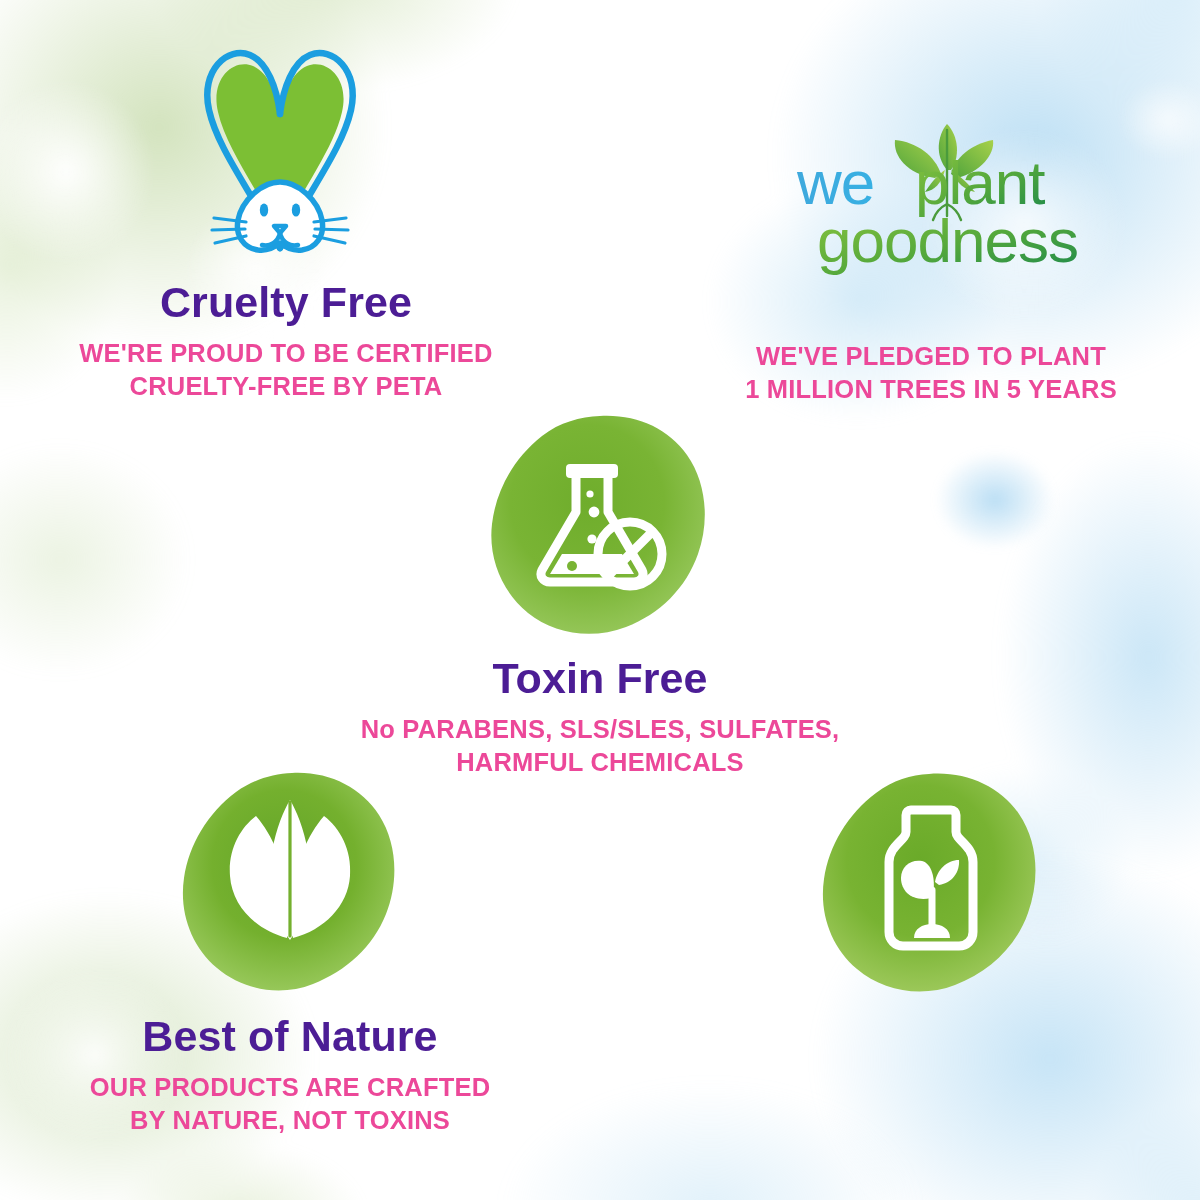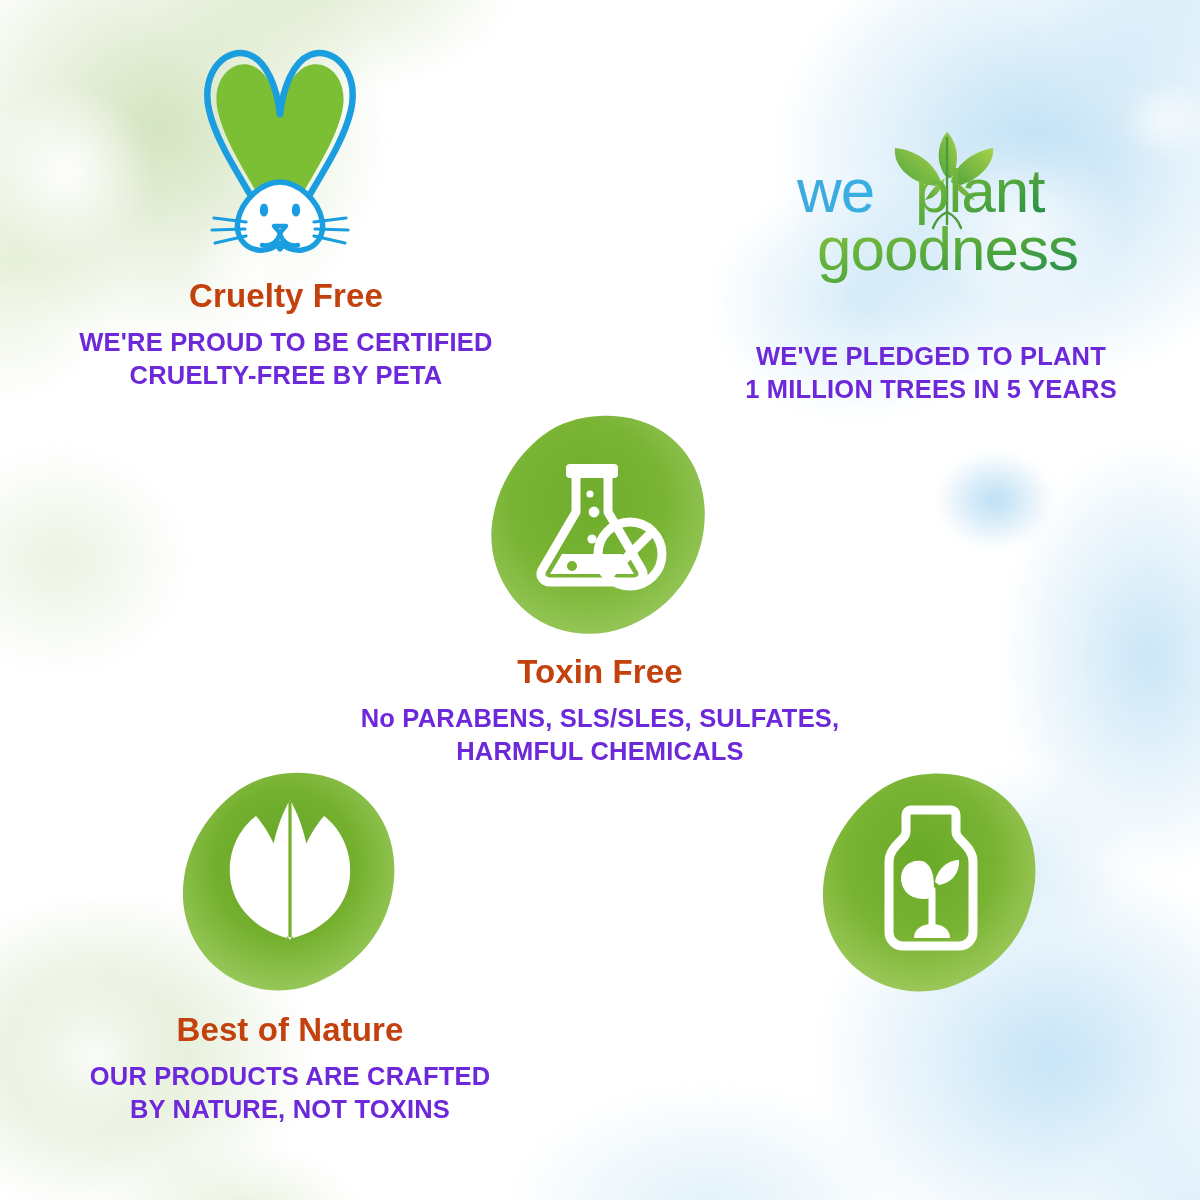--- a/index.html
+++ b/index.html
@@ -86,52 +86,52 @@
   }
   .wash-blue-speck {
     right: 120px; top: 430px; width: 170px; height: 140px;
     background: radial-gradient(closest-side at 50% 50%, rgba(130,195,235,0.55), rgba(130,195,235,0) 70%);
     filter: blur(5px);
   }
 
   
   .badge { position: absolute; text-align: center; }
   .badge-title {
-    font-size: 33px;
+    font-size: 43px;
     font-weight: bold;
-    color: #c2410c;
+    color: #4c1d95;
     letter-spacing: 0.1px;
     line-height: 1.12;
     white-space: nowrap;
     text-align: center;
   }
   .badge-desc {
     font-size: 25.5px;
     font-weight: bold;
-    color: #6d28d9;
+    color: #ec4899;
     text-transform: uppercase;
     line-height: 1.28;
     letter-spacing: 0.2px;
     margin-top: 11px;
     white-space: pre-line;
   }
   .badge-desc.mixed { text-transform: none; }
 
   
   .blob-wrap { position: relative; margin: 0 auto; }
 
   
   #badge-cruelty   { left: 26px;  top: 278px;  width: 520px; }
   #badge-plant     { left: 676px; top: 336px;  width: 510px; }
   #badge-toxin     { left: 340px; top: 408px;  width: 520px; }
   #badge-nature    { left: 30px;  top: 766px;  width: 520px; }
   #badge-plastic   { left: 676px; top: 766px;  width: 510px; }
 
   #logo-cruelty { position: absolute; left: 190px; top: 36px; width: 180px; height: 230px; }
-  #logo-plant   { position: absolute; left: 795px; top: 120px; width: 330px; height: 170px; }
+  #logo-plant   { position: absolute; left: 795px; top: 112px; width: 330px; height: 170px; }
 
   .icon-blob { display: block; }
   .title-gap { height: 14px; }
 </style>
 </head>
 <body>
 
 <div id="stage">
 
   <div class="wash wash-green-tl"></div>

